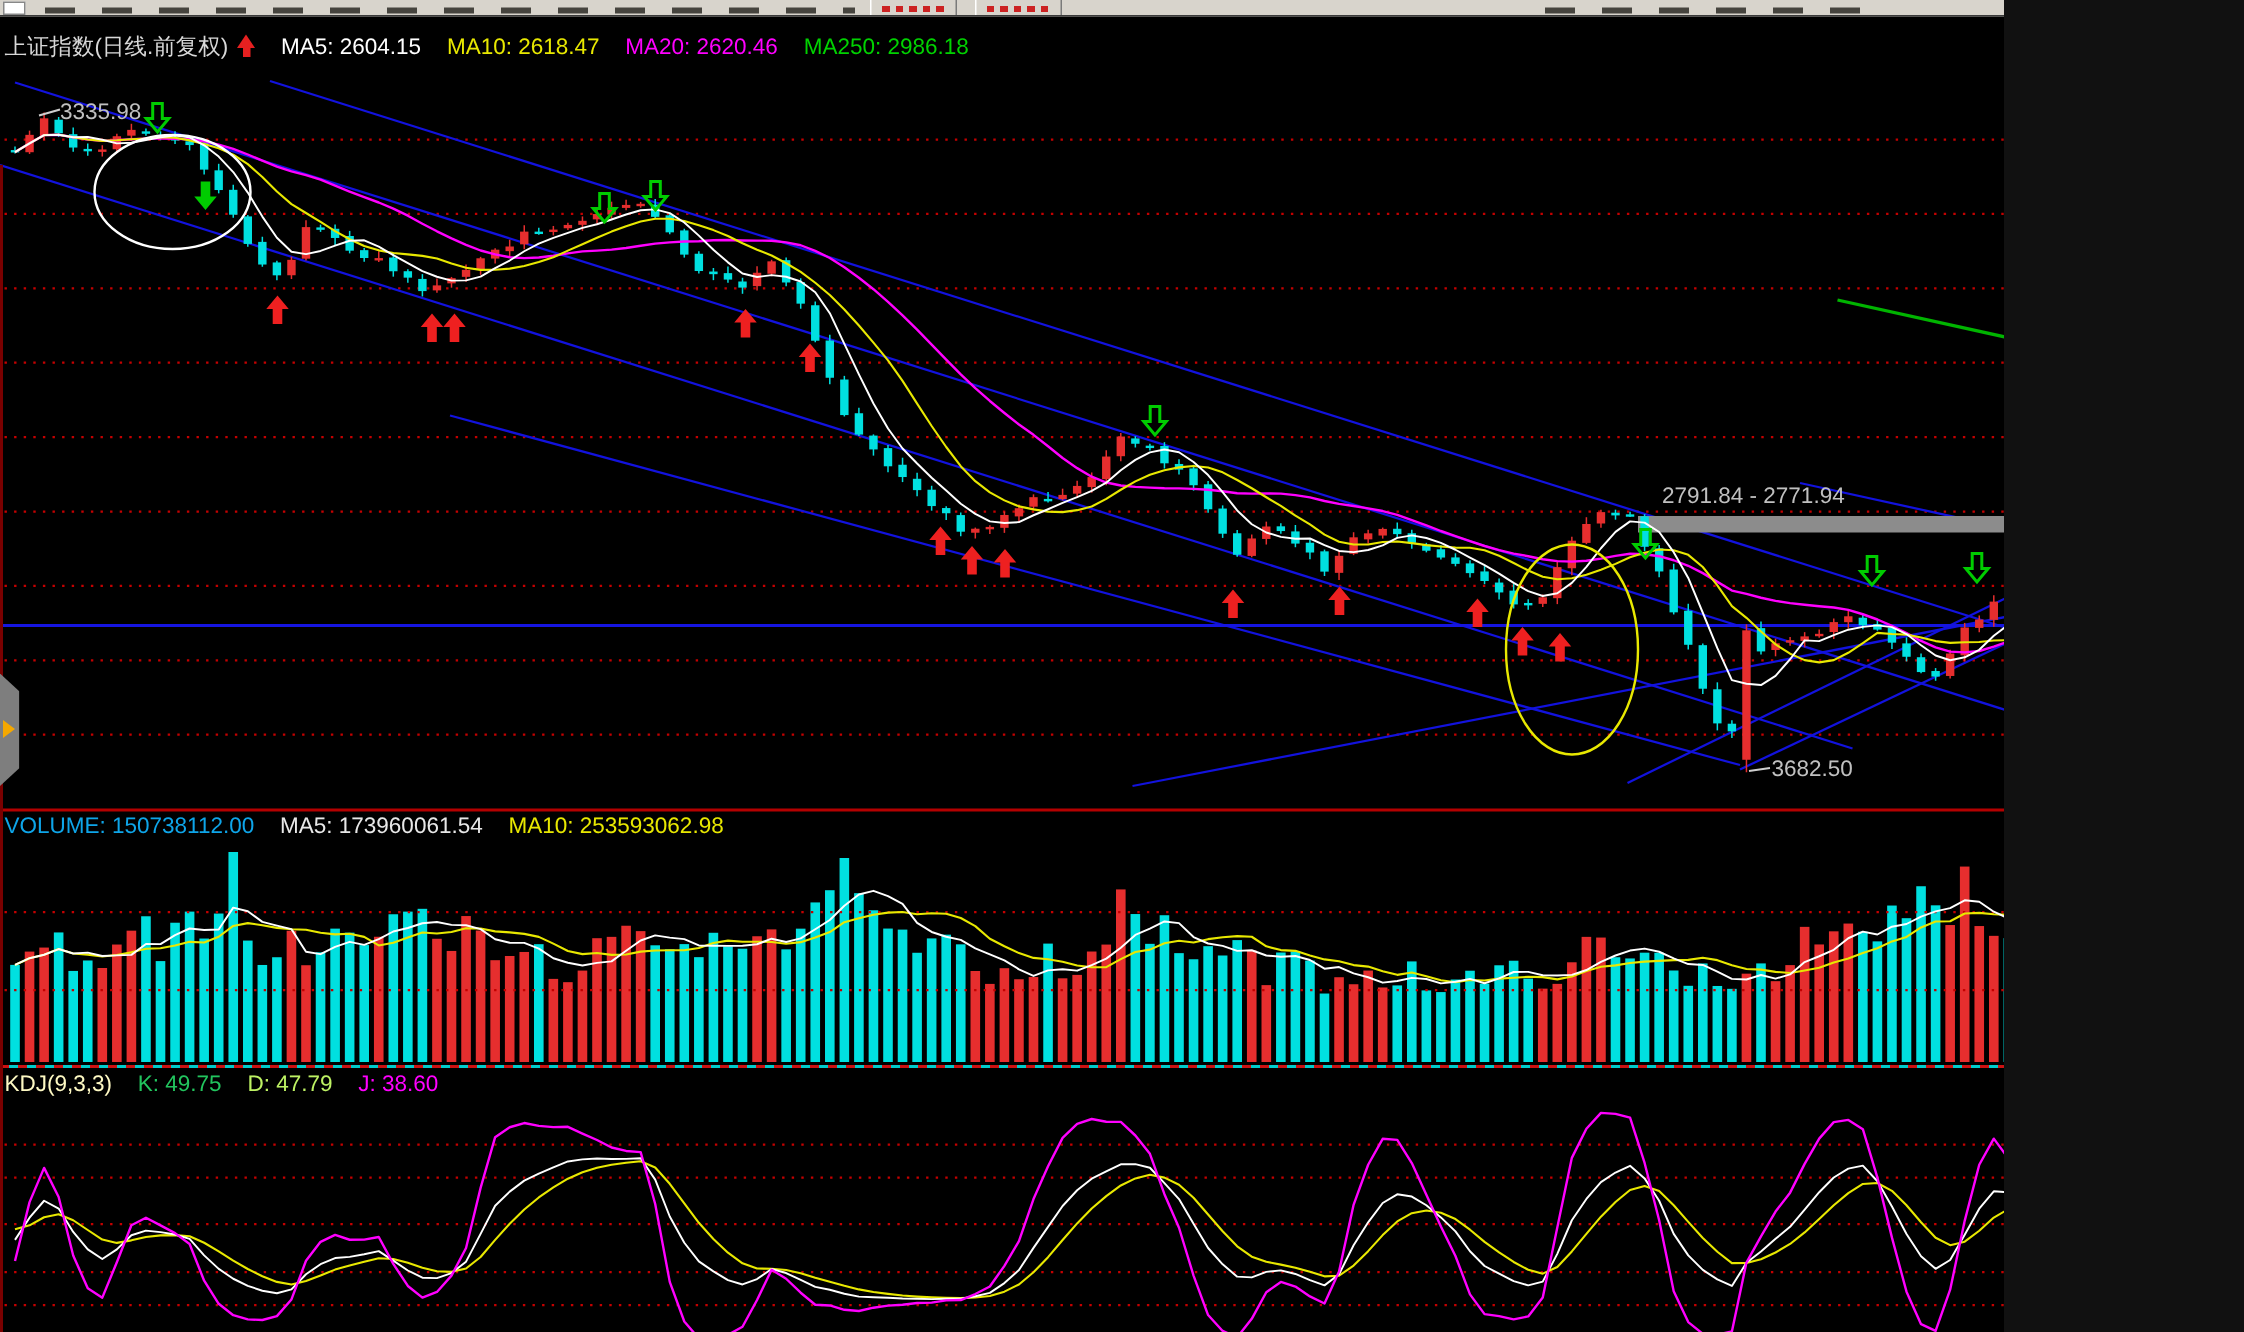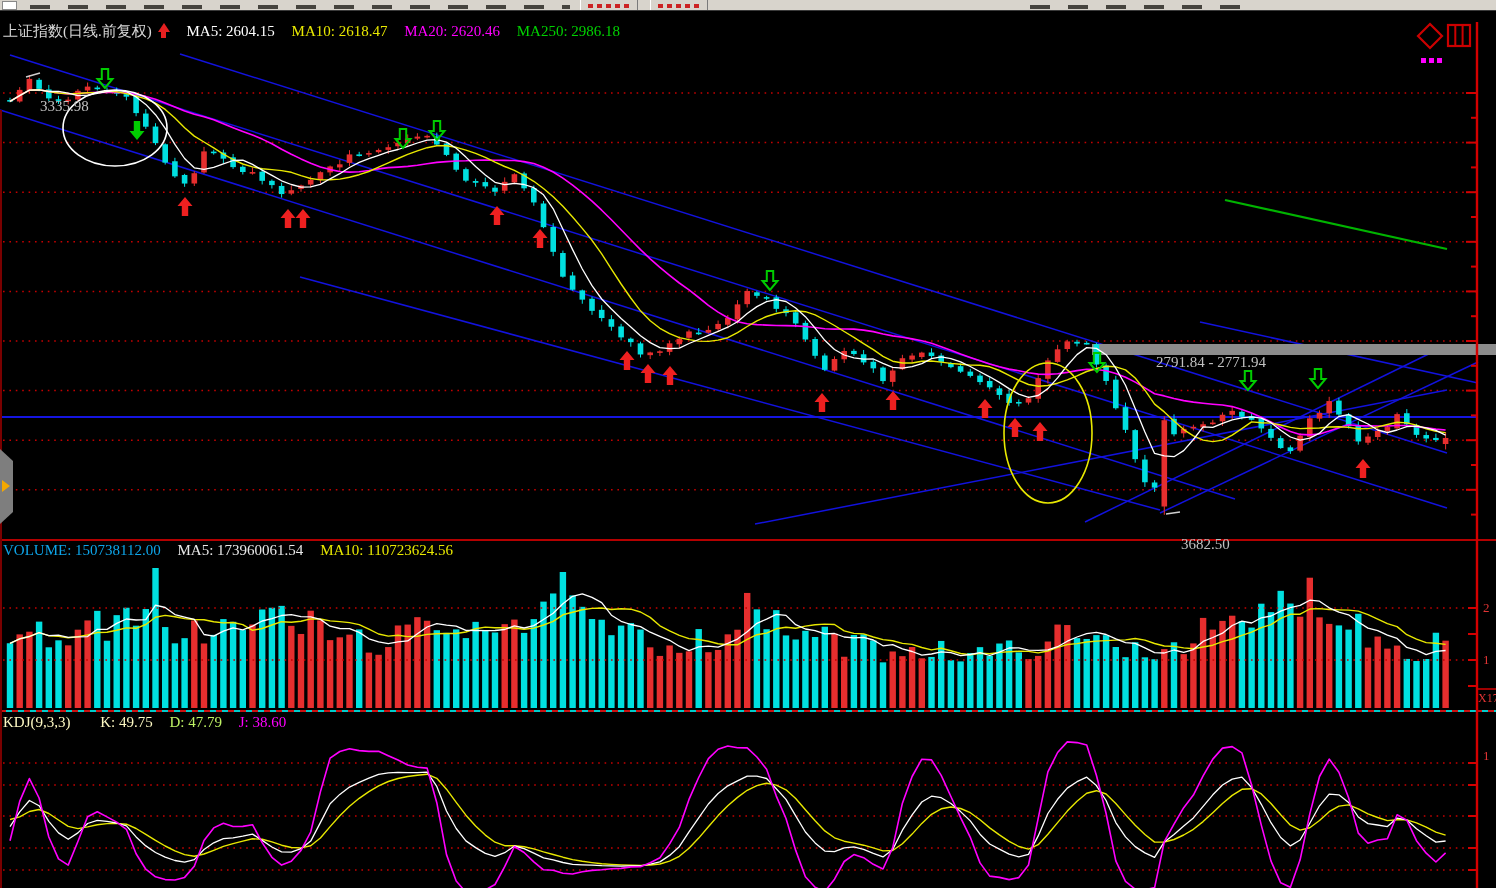--- a/index.html
+++ b/index.html
@@ -1,17 +1,17 @@
 <!DOCTYPE html>
 <html><head>
 <meta charset="utf-8">
 <style>
   html,body{margin:0;padding:0;background:#111;}
-  .screen{position:relative;width:1496px;height:888px;background:#000;overflow:hidden;
-          font-family:Liberation Serif, serif;text-align:right;}
+  .screen{position:relative;width:1336px;height:888px;background:#000;overflow:hidden;
+          font-family:Liberation Sans, sans-serif;text-align:right;}
   svg#chart-svg{position:absolute;left:0;top:0;}
   
   .toolbar{position:absolute;left:0;top:0;width:1496px;height:10px;background:#d8d4cc;
            border-bottom:1px solid #3a3a3a;z-index:6;}
   .tb-icon{position:absolute;left:2px;top:1px;width:13px;height:7px;background:#ffffff;border:1px solid #888;}
   .tb-strip{position:absolute;top:5px;height:4px;
             background:repeating-linear-gradient(90deg,#46443e 0 20px,rgba(0,0,0,0) 20px 38px);}
   .tb-s1{left:30px;width:540px;}
   .tb-s2{left:1030px;width:215px;}
   .tb-btn{position:absolute;top:0;height:10px;width:56px;background:#d8d4cc;
@@ -22,23 +22,23 @@
   
   .hdr-row{position:absolute;white-space:nowrap;font-size:15px;z-index:4;}
   .hdr-row span{margin-right:13px;}
   .main-header{left:3px;top:22px;}
   .vol-header{left:3px;top:542px;}
   .kdj-header{left:3px;top:714px;}
   .up-arrow{display:inline-block;position:relative;width:12px;height:15px;margin:0 4px -2px 2px;}
   .up-arrow::before{content:"";position:absolute;left:0;top:0;width:0;height:0;
      border-left:6px solid transparent;border-right:6px solid transparent;border-bottom:9px solid #e62020;}
   .up-arrow::after{content:"";position:absolute;left:3.5px;top:9px;width:5px;height:6px;background:#e62020;}
-  .price-label{position:absolute;color:#c0c0c0;font-size:15px;z-index:4;white-space:nowrap;margin-top:32px;}
+  .price-label{position:absolute;color:#c0c0c0;font-size:15px;z-index:4;white-space:nowrap;}
   .lbl-high{left:40px;top:66px;}
-  .lbl-band{left:1156px;top:322px;}
+  .lbl-band{left:1108px;top:322px;}
   .lbl-low{left:1181px;top:504px;}
   .ax{position:absolute;color:#e03434;font-size:13px;z-index:4;}
   .ax-vol2{left:1483px;top:600px;}
   .ax-vol1{left:1483px;top:652px;}
   .ax-x17{left:1478px;top:691px;font-size:12px;}
   .ax-kdj1{left:1483px;top:748px;}
   
   .side-tab{position:absolute;left:0;top:449px;width:13px;height:75px;background:#7e7e7e;
             clip-path:polygon(0 0,100% 16%,100% 84%,0 100%);z-index:5;}
   .side-tab .tri{position:absolute;left:2px;top:31px;width:0;height:0;
@@ -635,26 +635,26 @@
     <span style="color: rgb(0, 210, 0);">MA250: 2986.18</span>
   </div>
 
   <div class="price-label lbl-high">3335.98</div>
   <div class="price-label lbl-band">2791.84 - 2771.94</div>
   <div class="price-label lbl-low">3682.50</div>
 
   <div class="hdr-row vol-header">
     <span style="color: #0ea5e9;">VOLUME: 150738112.00</span>
     <span style="color: rgb(232, 232, 232);">MA5: 173960061.54</span>
-    <span style="color: rgb(232, 232, 0);">MA10: 110723624.56</span>
+    <span style="color: rgb(232, 232, 0);">MA10: 253593062.98</span>
   </div>
 
   <div class="hdr-row kdj-header">
     <span style="color: #fef9c3;">KDJ(9,3,3)</span>
-    <span style="color: #fef9c3; margin-left: 13px;">K: 49.75</span>
+    <span style="color: #22c55e;">K: 49.75</span>
     <span style="color: #bef264;">D: 47.79</span>
     <span style="color: rgb(255, 0, 255);">J: 38.60</span>
   </div>
 
   <div class="ax ax-vol2">2</div>
   <div class="ax ax-vol1">1</div>
   <div class="ax ax-x17">X17</div>
   <div class="ax ax-kdj1">1</div>
 
   <div class="side-tab">

